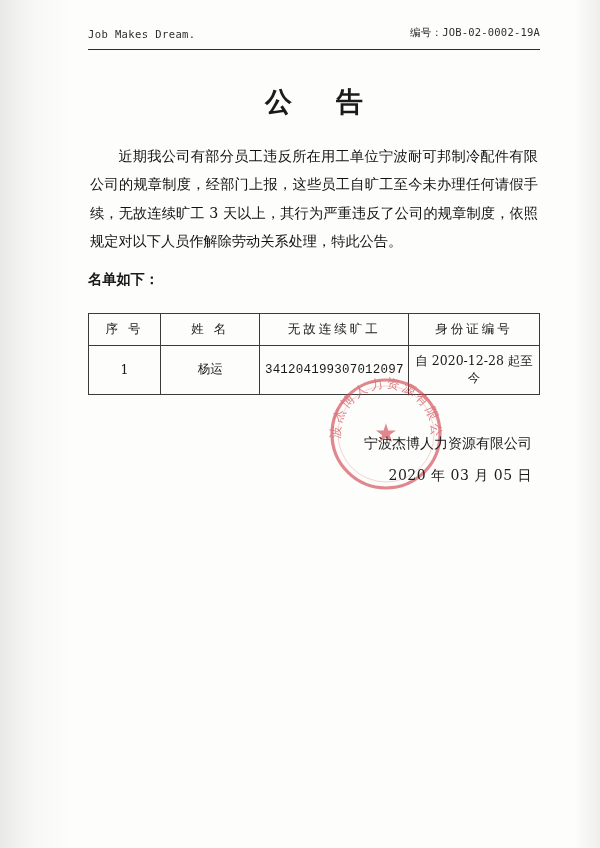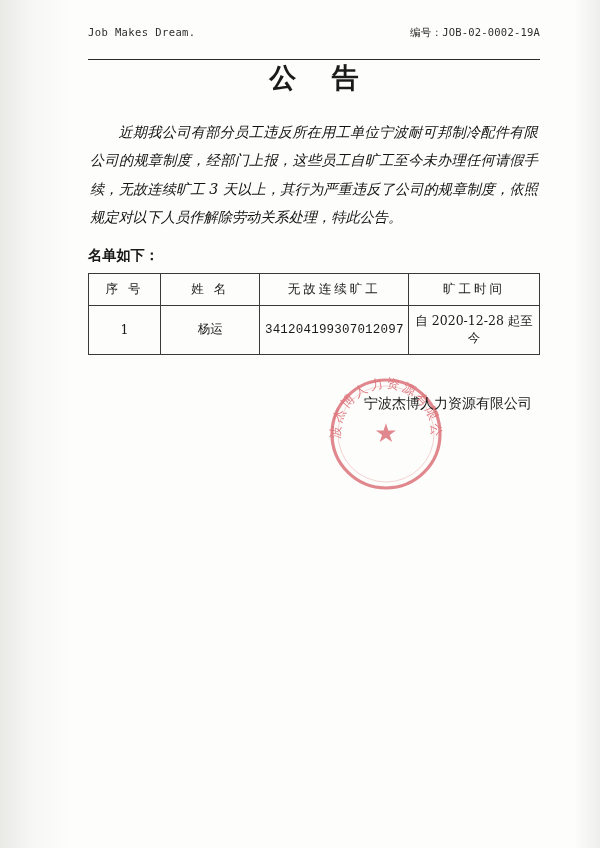--- a/index.html
+++ b/index.html
@@ -40,24 +40,24 @@
   }
   .content {
     position: relative;
     margin-left: 88px;
     margin-right: 60px;
     padding-top: 26px;
   }
   
   .header {
     display: flex;
-    align-items: flex-start;
+    align-items: flex-end;
     justify-content: space-between;
     border-bottom: 1px solid #2b2b2b;
-    padding-bottom: 19px;
+    padding-bottom: 9px;
     font-size: 11px;
   }
   .header-left {
     font-family: "DejaVu Sans Mono", monospace;
     font-size: 10.5px;
     letter-spacing: 0.4px;
     color: #2d2d2d;
   }
   .header-right {
     font-family: "DejaVu Sans Mono", monospace;
@@ -65,39 +65,39 @@
     letter-spacing: 0.2px;
     color: #2d2d2d;
   }
   
   .title {
     text-align: center;
     font-size: 27px;
     font-weight: bold;
     letter-spacing: 14px;
     padding-left: 14px;
+    margin-top: 34px;
     margin-bottom: 22px;
-    font-family: Liberation Sans, sans-serif;
+    font-family: Liberation Mono, monospace;
   }
   
   .body-text {
     font-size: 14.2px;
     line-height: 2.0;
     text-align: justify;
     text-justify: inter-ideograph;
     text-indent: 2em;
     margin: 0 2px 0 2px;
     font-family: "DejaVu Serif", serif;
     color: #111;
-    font-style: italic;
   }
   .list-label {
     font-size: 14.2px;
     margin-top: 14px;
-    margin-bottom: 8px;
+    margin-bottom: 24px;
     font-weight: bold;
     font-family: "DejaVu Serif", serif;
   }
   
   table.names {
     border-collapse: collapse;
     width: 100%;
     font-size: 12px;
     font-family: "DejaVu Serif", serif;
   }
@@ -178,35 +178,36 @@
     <p class="body-text">近期我公司有部分员工违反所在用工单位宁波耐可邦制冷配件有限公司的规章制度，经部门上报，这些员工自旷工至今未办理任何请假手续，无故连续旷工 3 天以上，其行为严重违反了公司的规章制度，依照规定对以下人员作解除劳动关系处理，特此公告。</p>
 
     <div class="list-label">名单如下：</div>
 
     <table class="names">
       <thead>
         <tr>
           <th class="col-no">序 号</th>
           <th class="col-name">姓 名</th>
           <th class="col-id">无故连续旷工</th>
-          <th class="col-time">旷工时间</th>
+          <th class="col-time">身份证编号</th>
         </tr>
       </thead>
       <tbody>
         <tr>
           <td>1</td>
           <td>杨运</td>
           <td class="id-num">341204199307012097</td>
           <td>自 2020-12-28 起至今</td>
         </tr>
       </tbody>
     </table>
 
     <div class="sign-block">
       <div class="sign-company">宁波杰博人力资源有限公司</div>
+      <div class="sign-date">2020 年 03 月 05 日</div>
     </div>
 
   </div>
 
   <div class="seal">
     <svg width="132" height="132" viewBox="0 0 132 132" xmlns="http://www.w3.org/2000/svg">
       <defs>
         <path id="sealArc" d="M 20,66 A 46,46 0 0 1 112,66" fill="none"></path>
       </defs>
       <circle cx="66" cy="66" r="54" fill="none" stroke="#cf3f4a" stroke-width="3.2" opacity="0.85"></circle>

